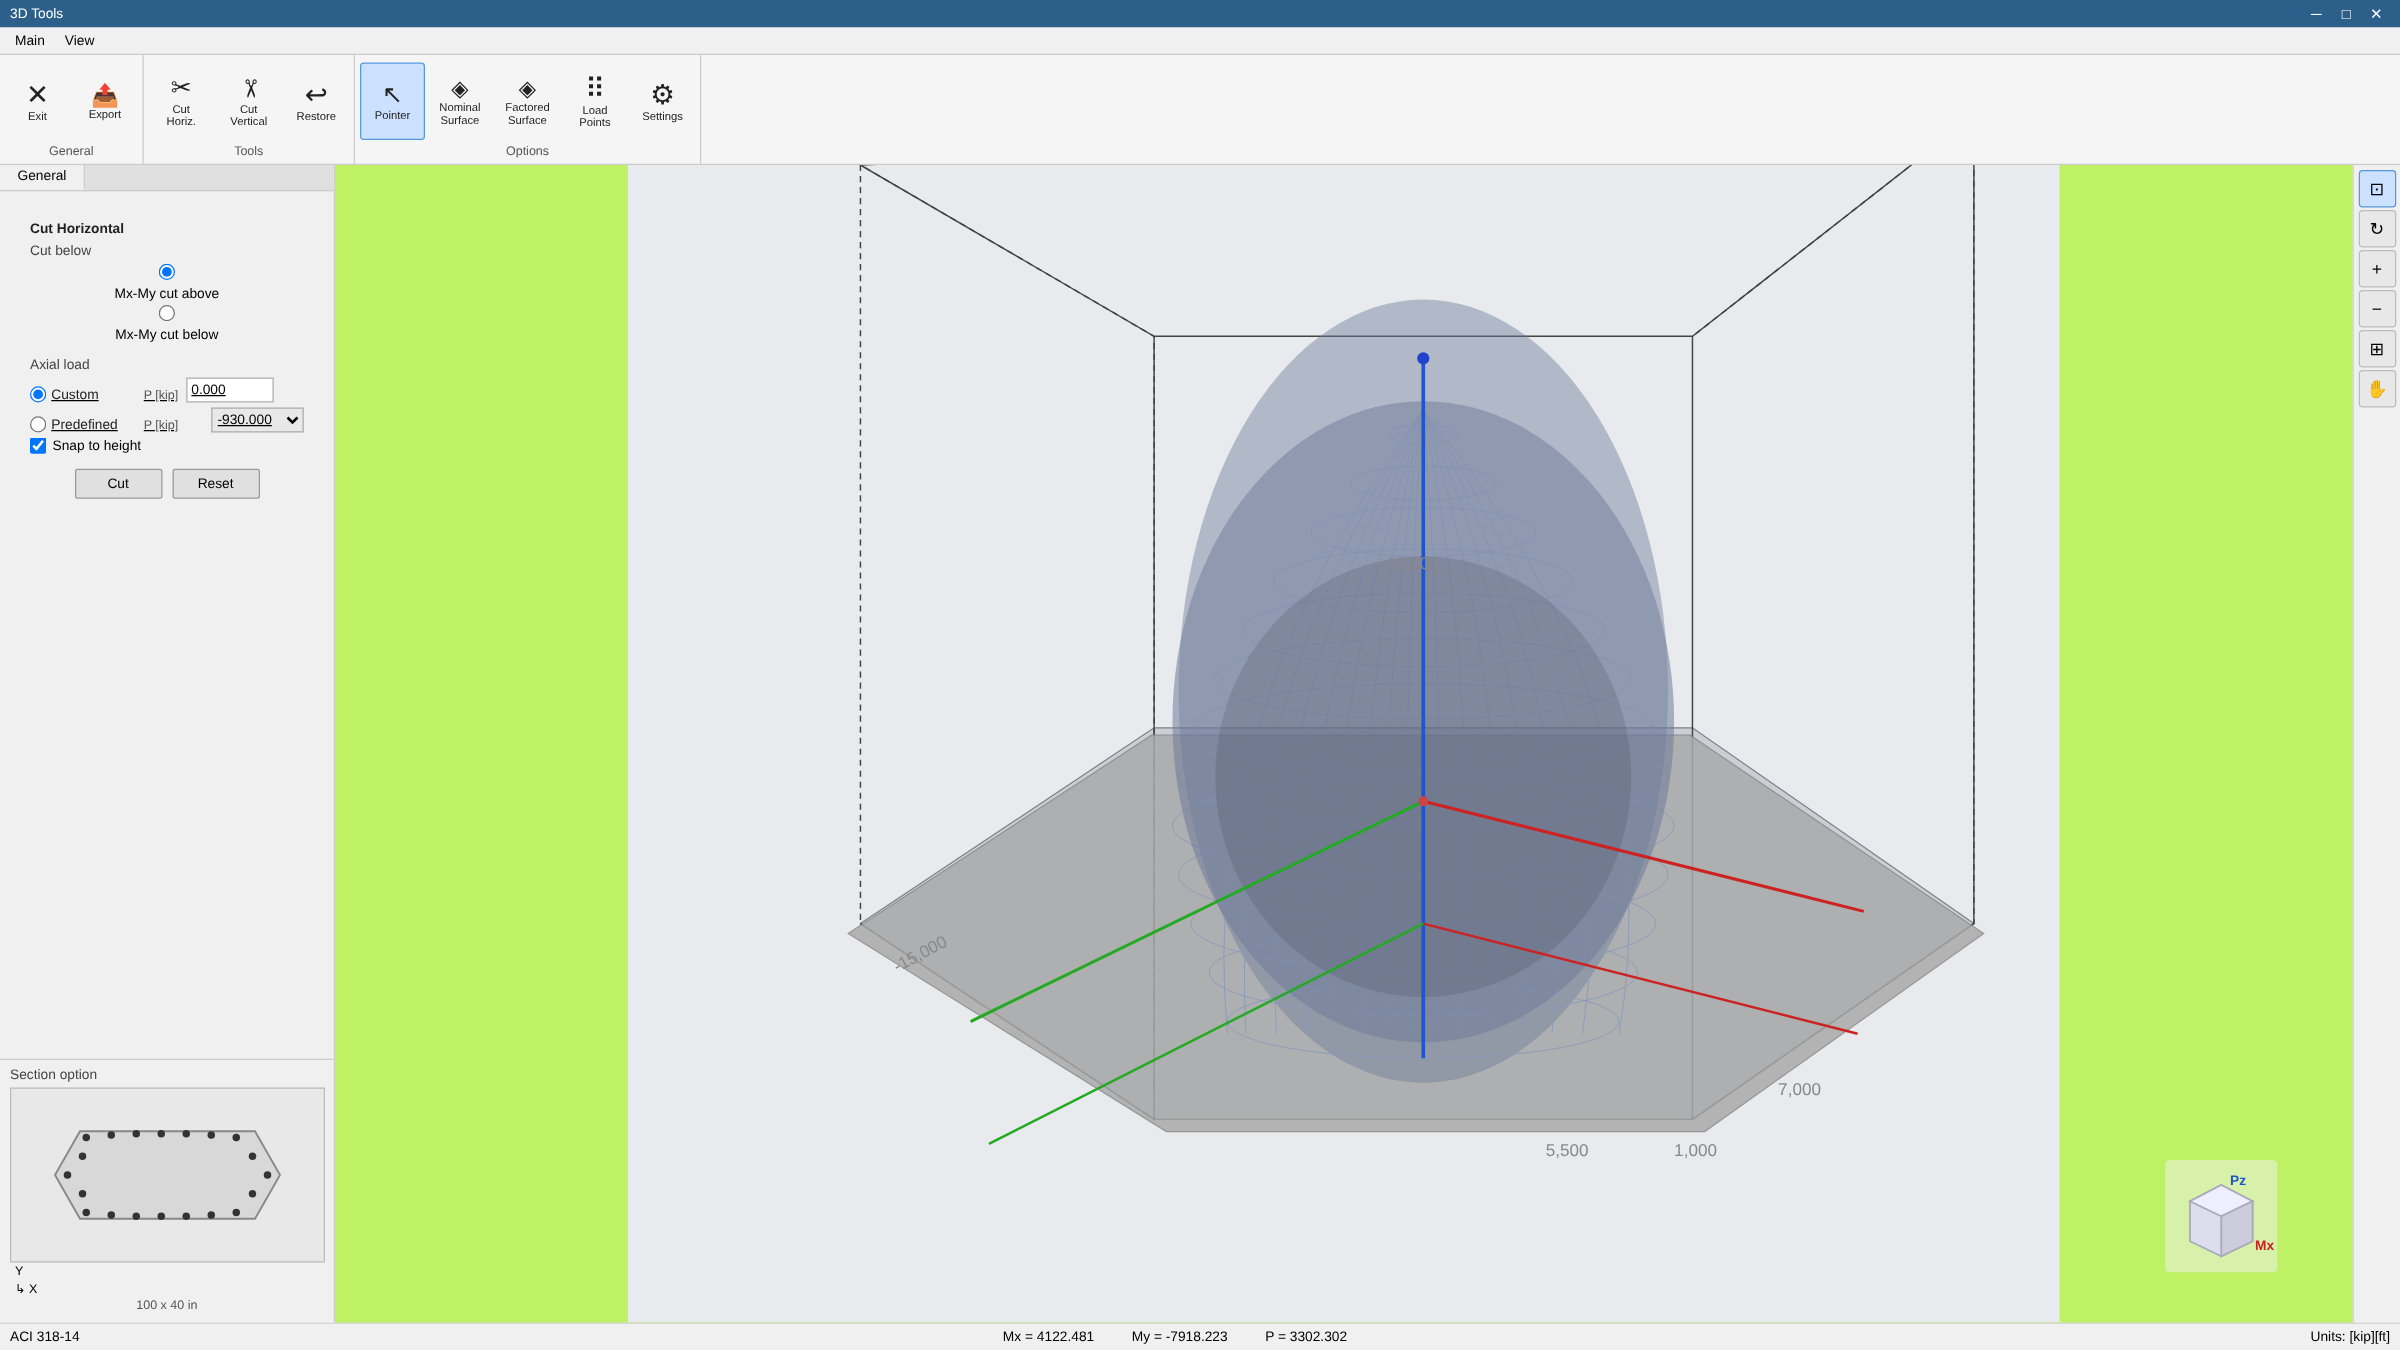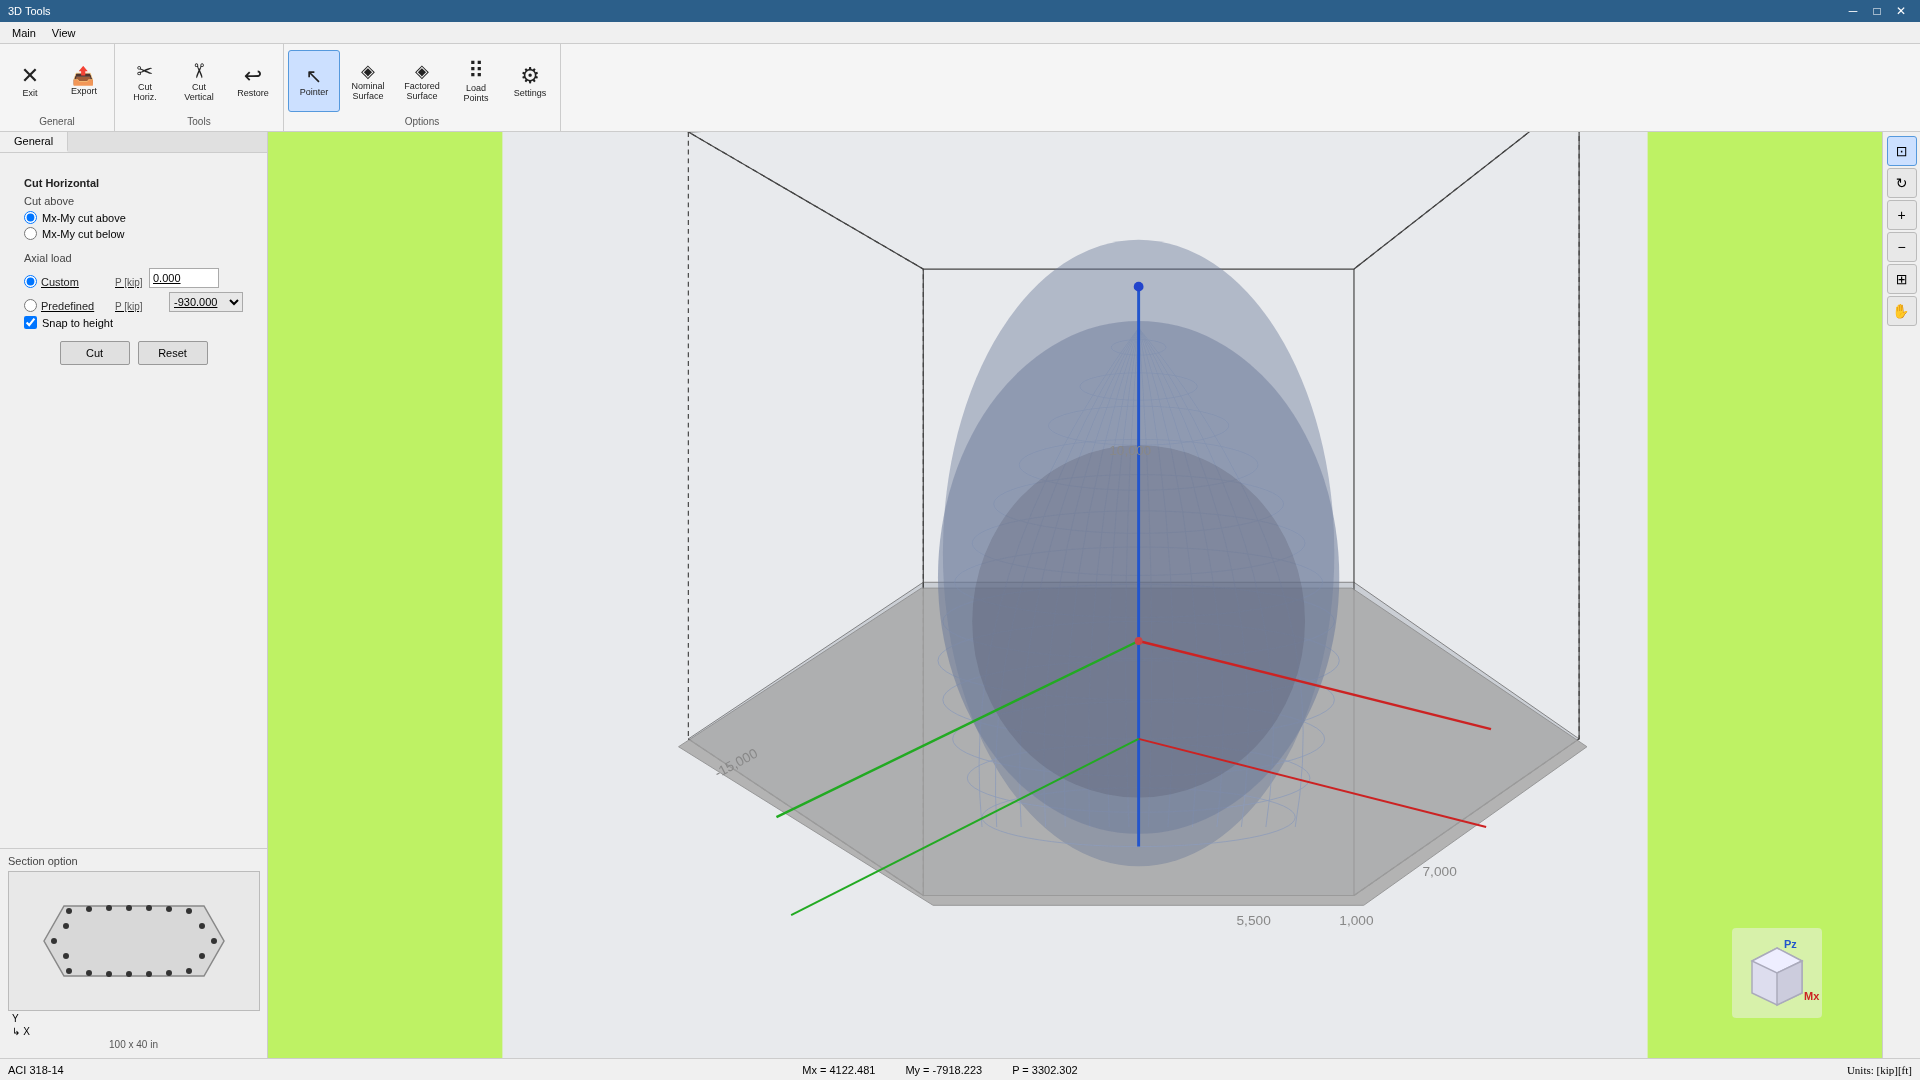--- a/index.html
+++ b/index.html
@@ -148,20 +148,21 @@
       color: #444;
       margin-bottom: 4px;
     }
 
     .radio-row {
       display: flex;
       align-items: center;
       gap: 5px;
       margin-bottom: 3px;
       font-size: 11px;
+      flex-direction: column;
     }
 
     .input-row {
       display: flex;
       align-items: flex-end;
       gap: 4px;
       margin-bottom: 4px;
       text-decoration: underline;
     }
     .input-label { font-size: 11px; color: #222; min-width: 70px; }
@@ -285,21 +286,21 @@
       font-size: 11px;
       gap: 20px;
     }
     #status-left { min-width: 80px; }
     #status-coords {
       flex: 1;
       display: flex;
       justify-content: center;
       gap: 30px;
     }
-    #status-right { min-width: 120px; text-align: right; font-family: Liberation Serif, serif; }
+    #status-right { min-width: 120px; text-align: right; }
 
     
     #shape-svg {
       position: absolute;
       top: 0; left: 0;
       width: 100%; height: 100%;
     }
   </style>
 </head>
 <body>
@@ -385,21 +386,21 @@
 
     <div id="panel-tabs">
       <div class="panel-tab active">General</div>
     </div>
 
     <div id="panel-content">
 
       <div class="section-title">Cut Horizontal</div>
 
       <div class="subsection">
-        <div class="subsection-label">Cut above</div>
+        <div class="subsection-label">Cut below</div>
         <div class="radio-row">
           <input type="radio" name="cut-opt" checked="" style="">
           <span>Mx-My cut above</span>
         </div>
         <div class="radio-row">
           <input type="radio" name="cut-opt" style="">
           <span>Mx-My cut below</span>
         </div>
       </div>
 

